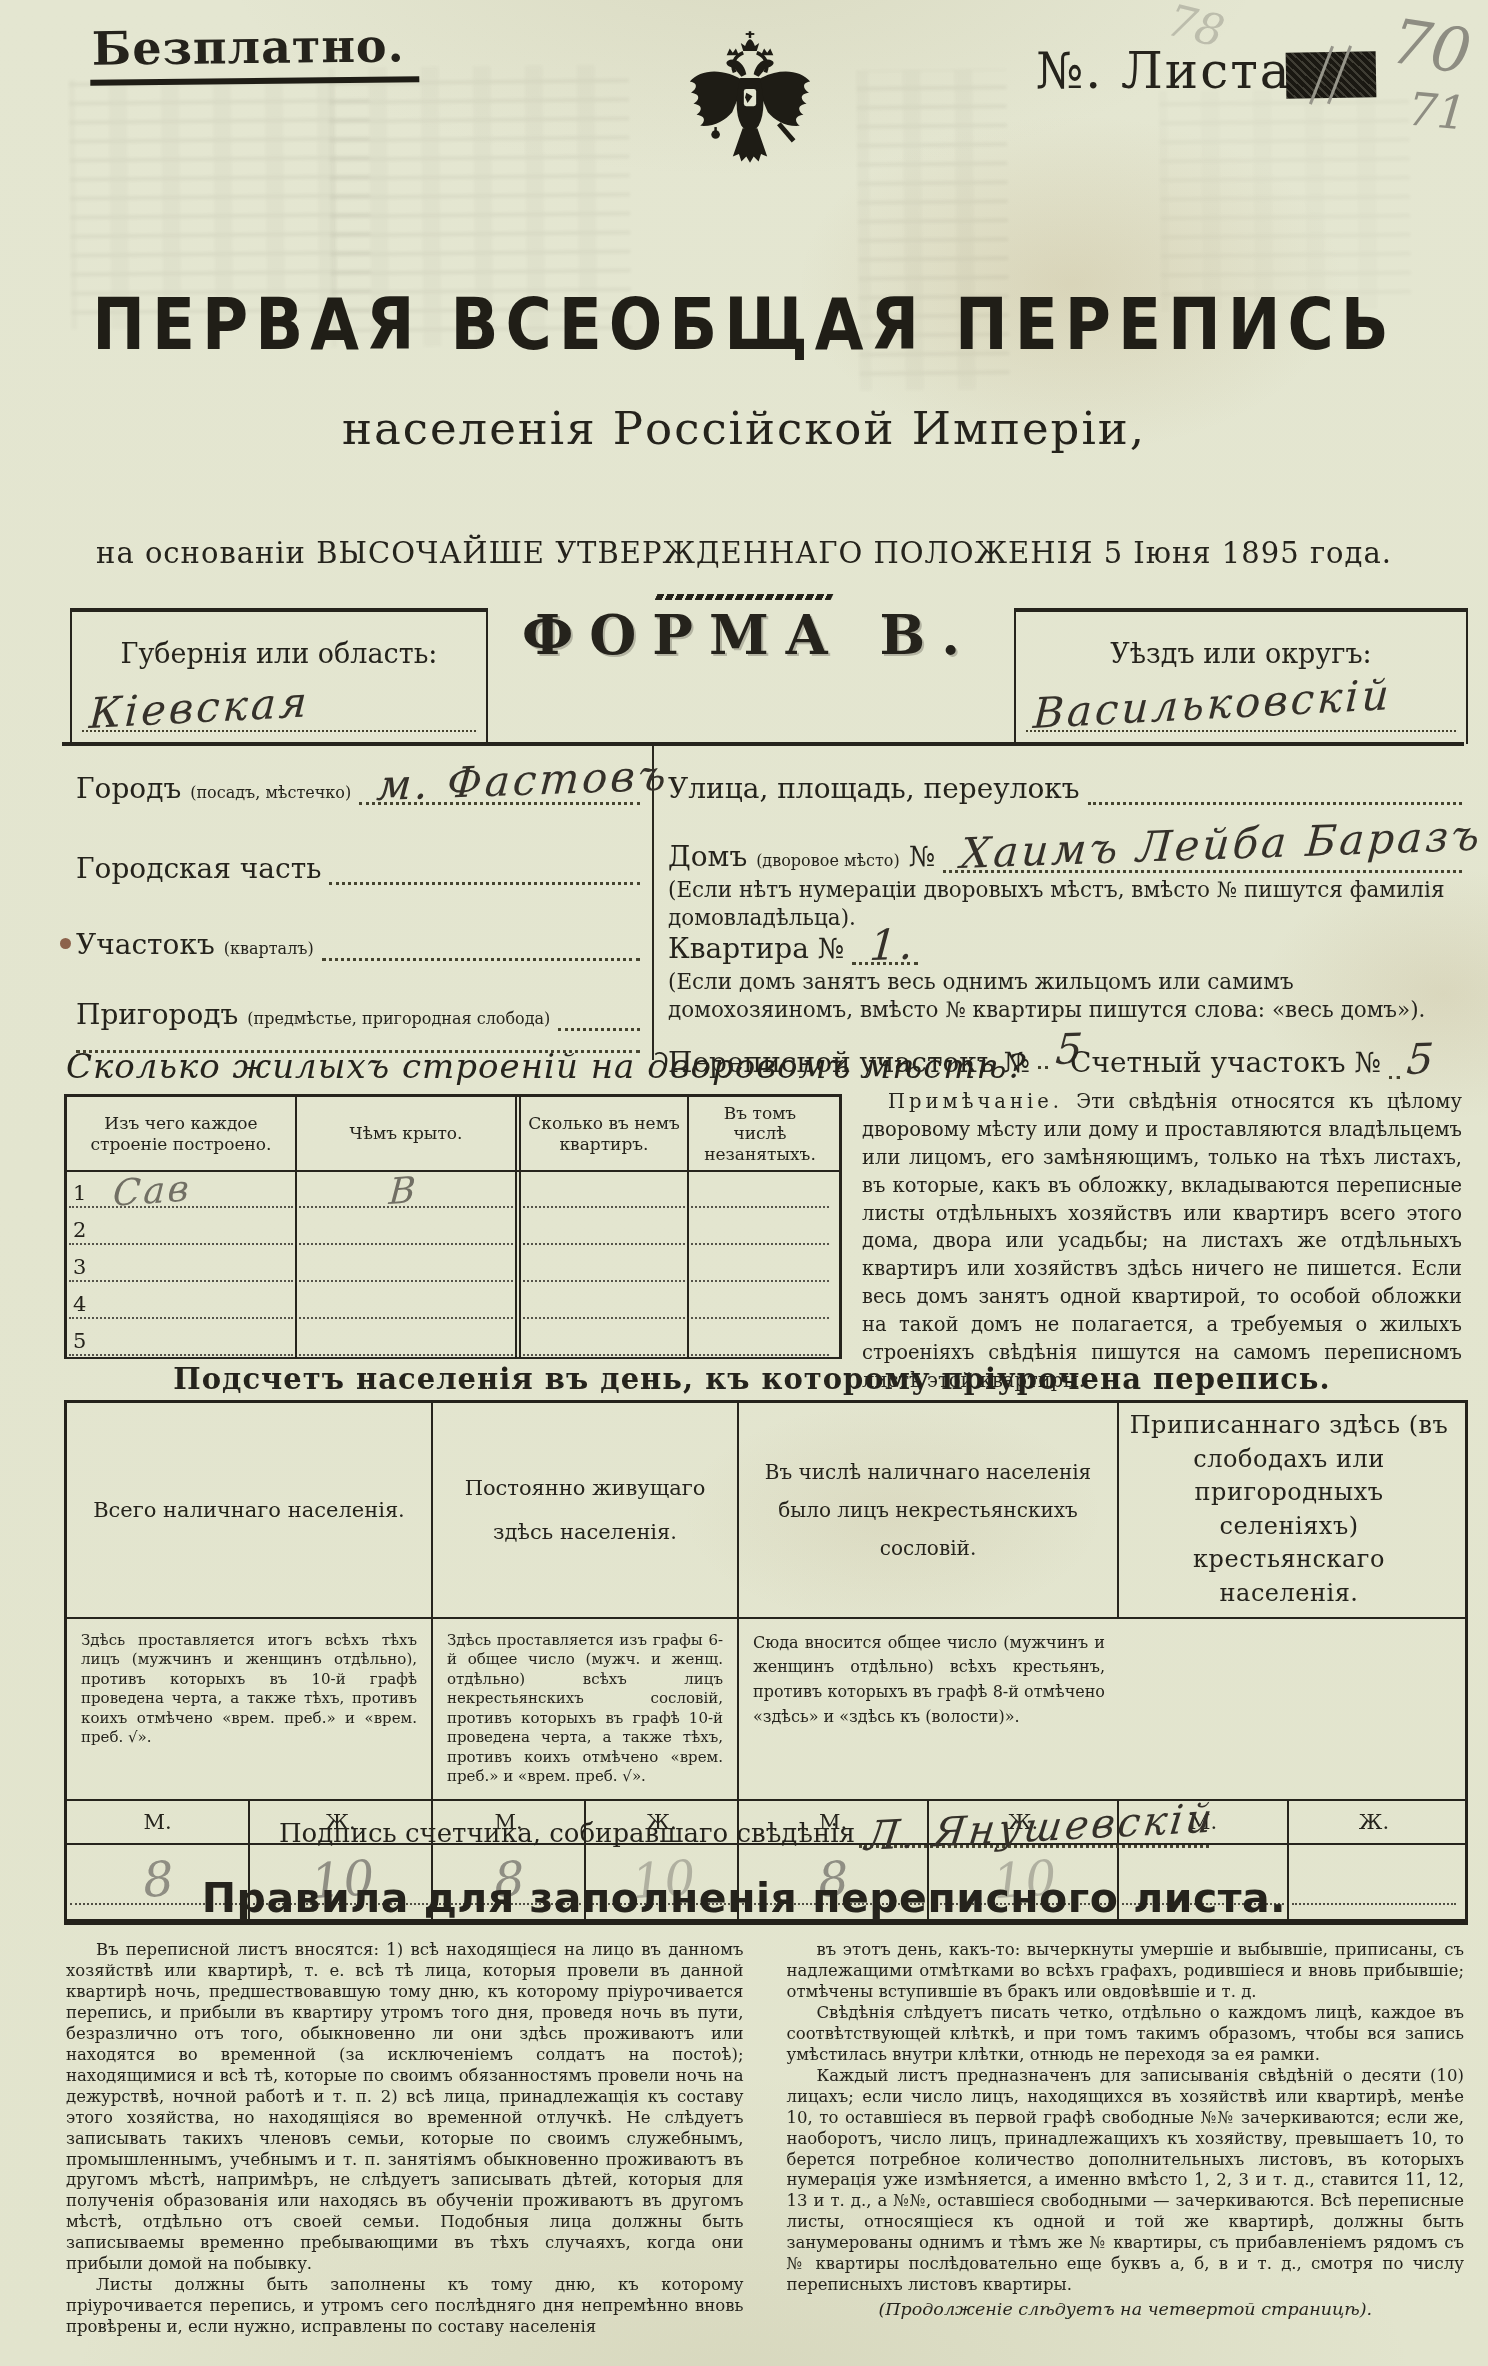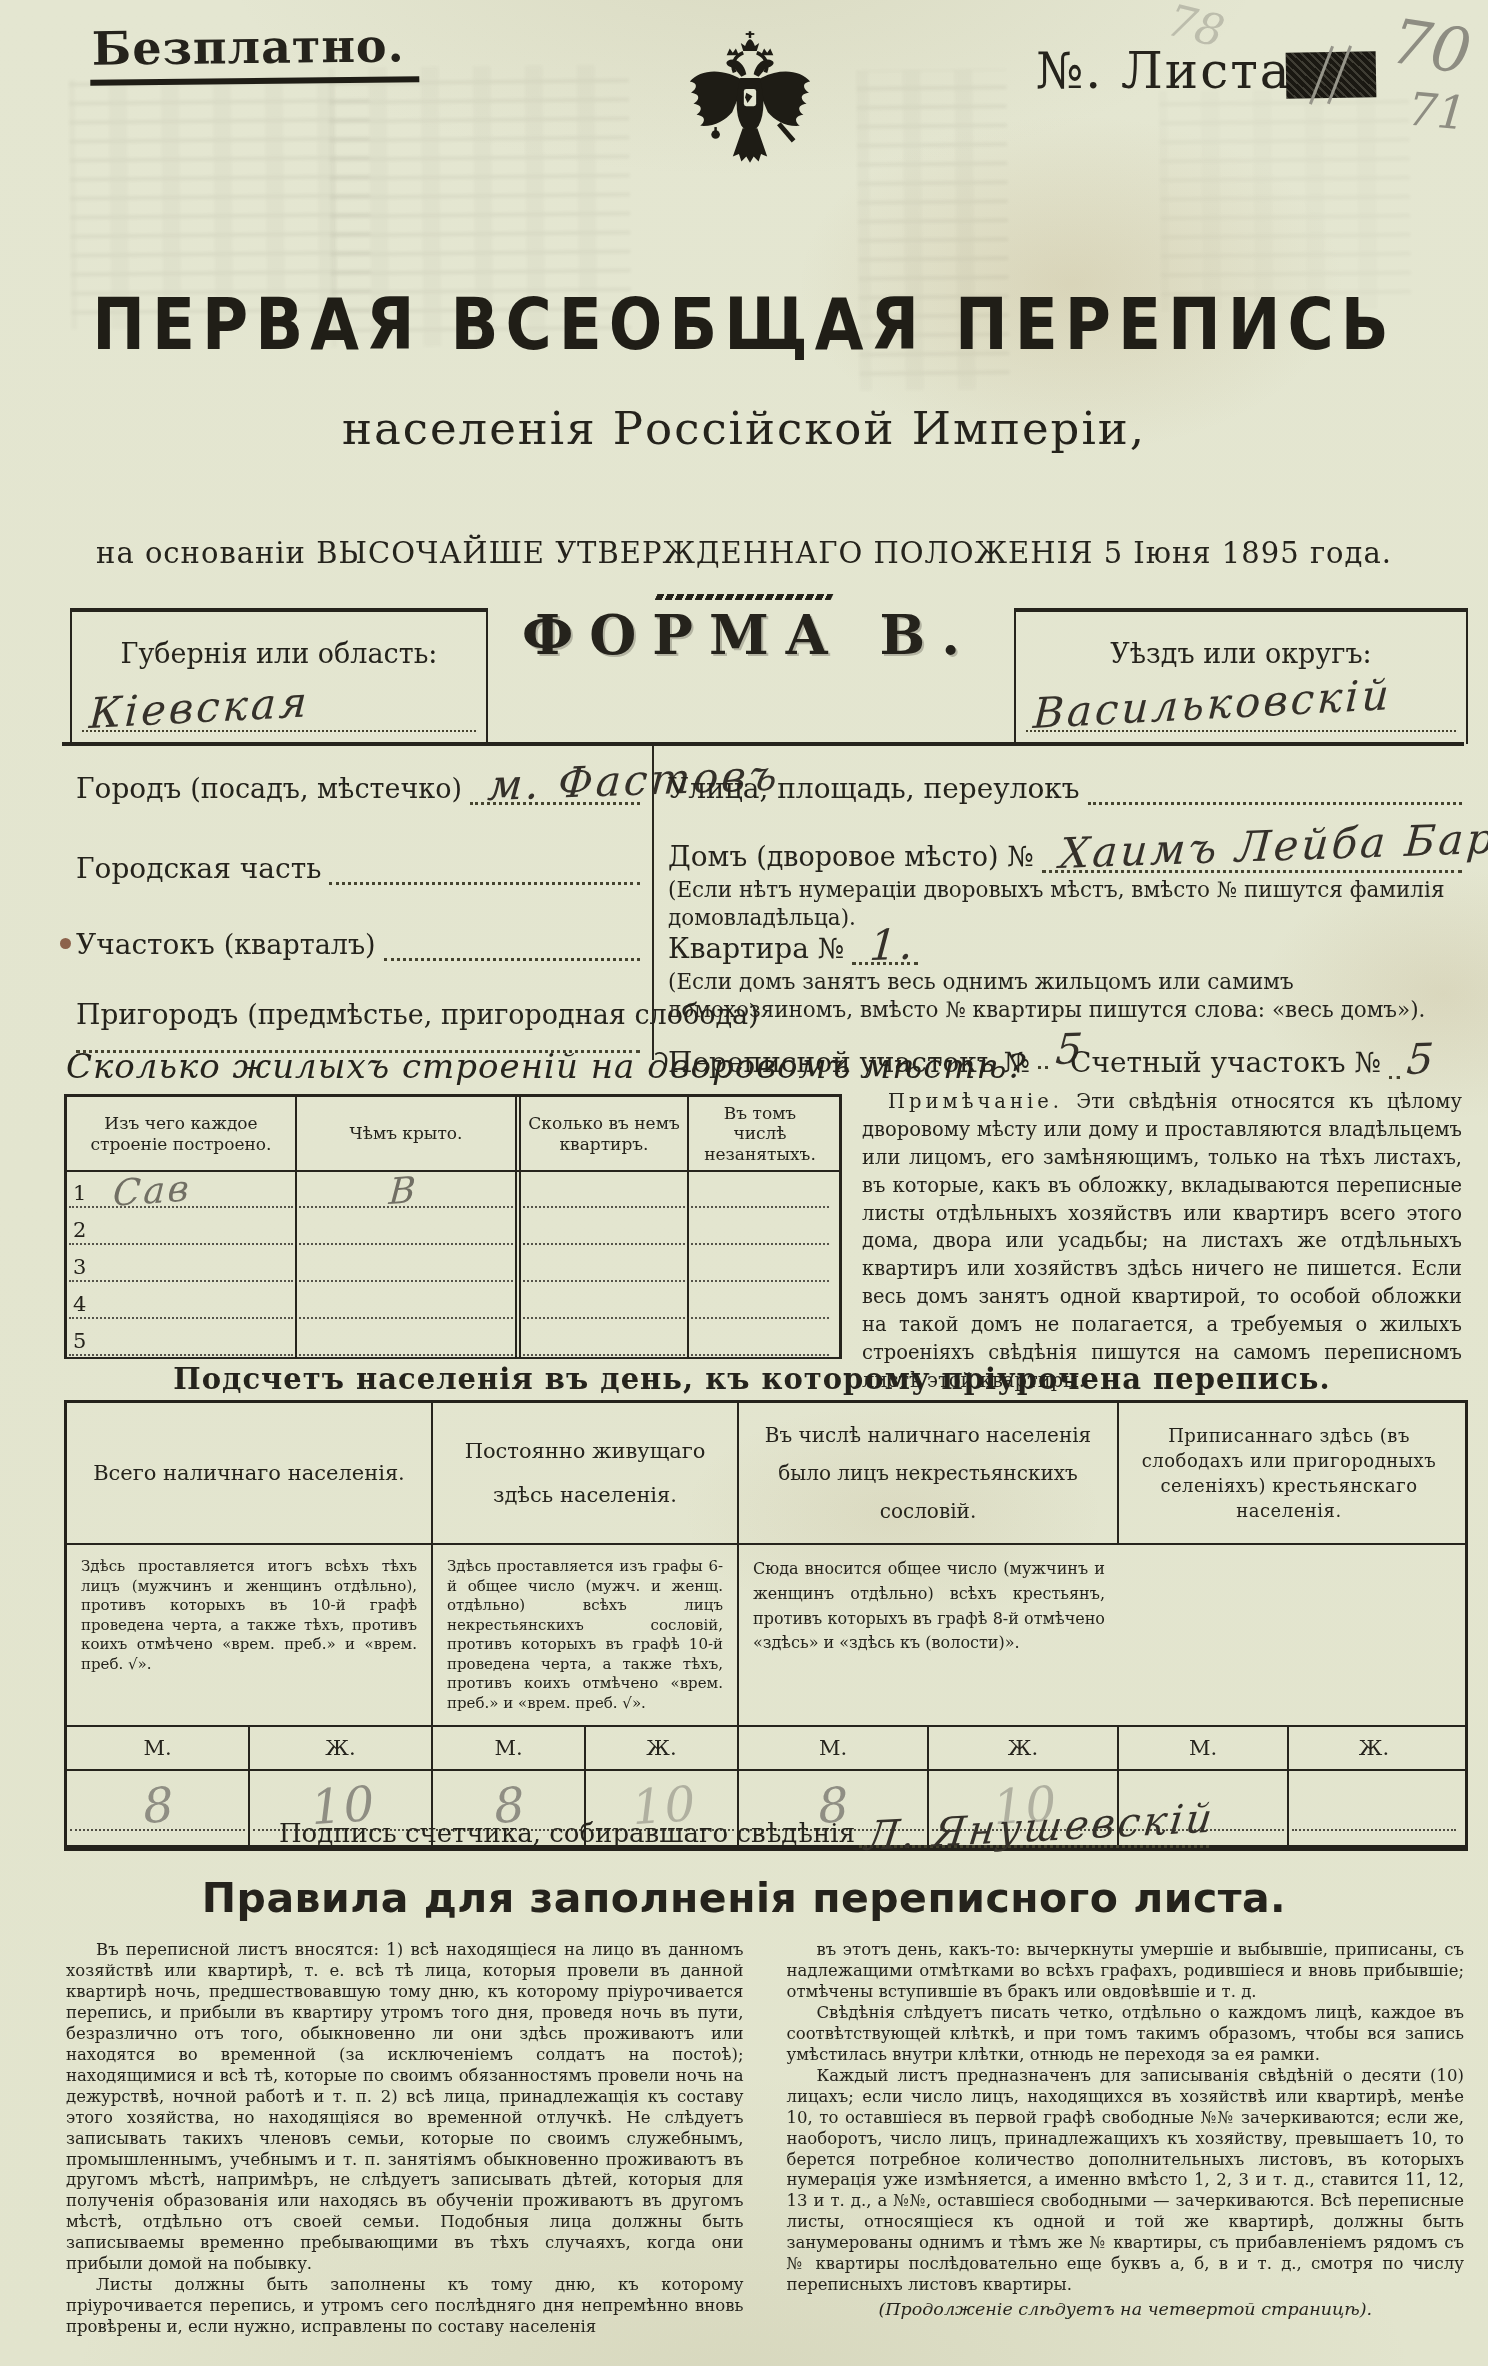--- a/index.html
+++ b/index.html
@@ -51,21 +51,21 @@
   .hand{font-style:italic;color:#35312a;letter-spacing:3px;white-space:nowrap;transform-origin:left bottom;}
   .hbox-value{position:absolute;left:16px;bottom:6px;font-size:42px;transform:rotate(-3deg) skewX(-6deg);}
   .form-title{position:absolute;left:486px;top:602px;width:526px;text-align:center;}
   .ft1{font-size:50px;font-weight:bold;letter-spacing:3px;}
   .ft2{font-size:54px;font-weight:bold;letter-spacing:16px;margin-top:1px;text-shadow:2px 2px 0 rgba(38,36,29,.25);}
   .hr1{position:absolute;top:742px;left:62px;width:1402px;border-top:4px solid #26241d;}
   .vdiv{position:absolute;left:652px;top:746px;height:314px;border-left:2px solid #2a281f;}
   
   .field{position:absolute;display:flex;align-items:flex-end;}
   .field .lbl{white-space:nowrap;font-size:28px;padding-right:8px;}
-  .field .paren{font-size:27px;}
+  .field .paren{font-size:16px;}
   .field .dots{flex:1;position:relative;border-bottom:3px dotted #45432f;height:10px;}
   .field .dots .hand{position:absolute;left:16px;bottom:-8px;font-size:42px;transform:rotate(-2deg) skewX(-6deg);}
   .note-par{position:absolute;font-size:21.5px;line-height:1.3;}
   .margin-dot{position:absolute;left:60px;top:938px;width:11px;height:11px;border-radius:50%;background:#7c4b34;opacity:.85;}
   
   .bq{position:absolute;left:66px;top:1046px;width:770px;display:flex;align-items:flex-end;}
   .bq .q{font-style:italic;font-size:34px;letter-spacing:1px;white-space:nowrap;padding-right:6px;}
   .bq .dots{flex:1;border-bottom:3px dotted #45432f;height:8px;}
   .btable{position:absolute;left:64px;top:1094px;width:772px;border:3px solid #26241d;border-bottom:2px solid #26241d;}
   .bhead{display:grid;grid-template-columns:230px 220px 172px 142px;border-bottom:2px solid #26241d;}
@@ -92,21 +92,21 @@
   .ptable{position:absolute;left:64px;top:1400px;width:1398px;border:3px solid #24221b;border-bottom:6px solid #24221b;}
   .prow{display:grid;border-bottom:2px solid #26241d;}
   .prow:last-child{border-bottom:none;}
   .h4{grid-template-columns:366px 306px 380px 340px;}
   .h8{grid-template-columns:183px 183px 153px 153px 190px 190px 170px 170px;}
   .pc{position:relative;border-right:2px solid #26241d;}
   .pc:last-child{border-right:none;}
   .ph{display:flex;align-items:center;justify-content:center;text-align:center;min-height:128px;padding:6px 10px;}
   .ph1,.ph2{font-size:21px;line-height:2.1;}
   .ph3{font-size:20px;line-height:1.9;}
-  .ph4{font-size:18px;line-height:1.4;letter-spacing:.5px;}
+  .ph4{font-size:24px;line-height:1.4;letter-spacing:.5px;}
   .pd{font-size:15px;line-height:1.3;text-align:justify;padding:12px 14px;min-height:124px;}
   .pd2{font-size:16.5px;line-height:1.75;}
   .pd4{font-size:16px;line-height:1.55;}
   .pmf{display:flex;align-items:center;justify-content:center;font-size:21px;min-height:42px;}
   .pv{min-height:74px;}
   .pv::after{content:"";position:absolute;left:3px;right:3px;bottom:14px;border-bottom:2px dotted #4f4d42;}
   .pv .num{position:absolute;left:50%;bottom:12px;transform:translateX(-46%) rotate(-4deg);
     font-size:48px;font-style:italic;color:#8f8e83;letter-spacing:2px;}
   .pv .dim{opacity:.6;}
   

